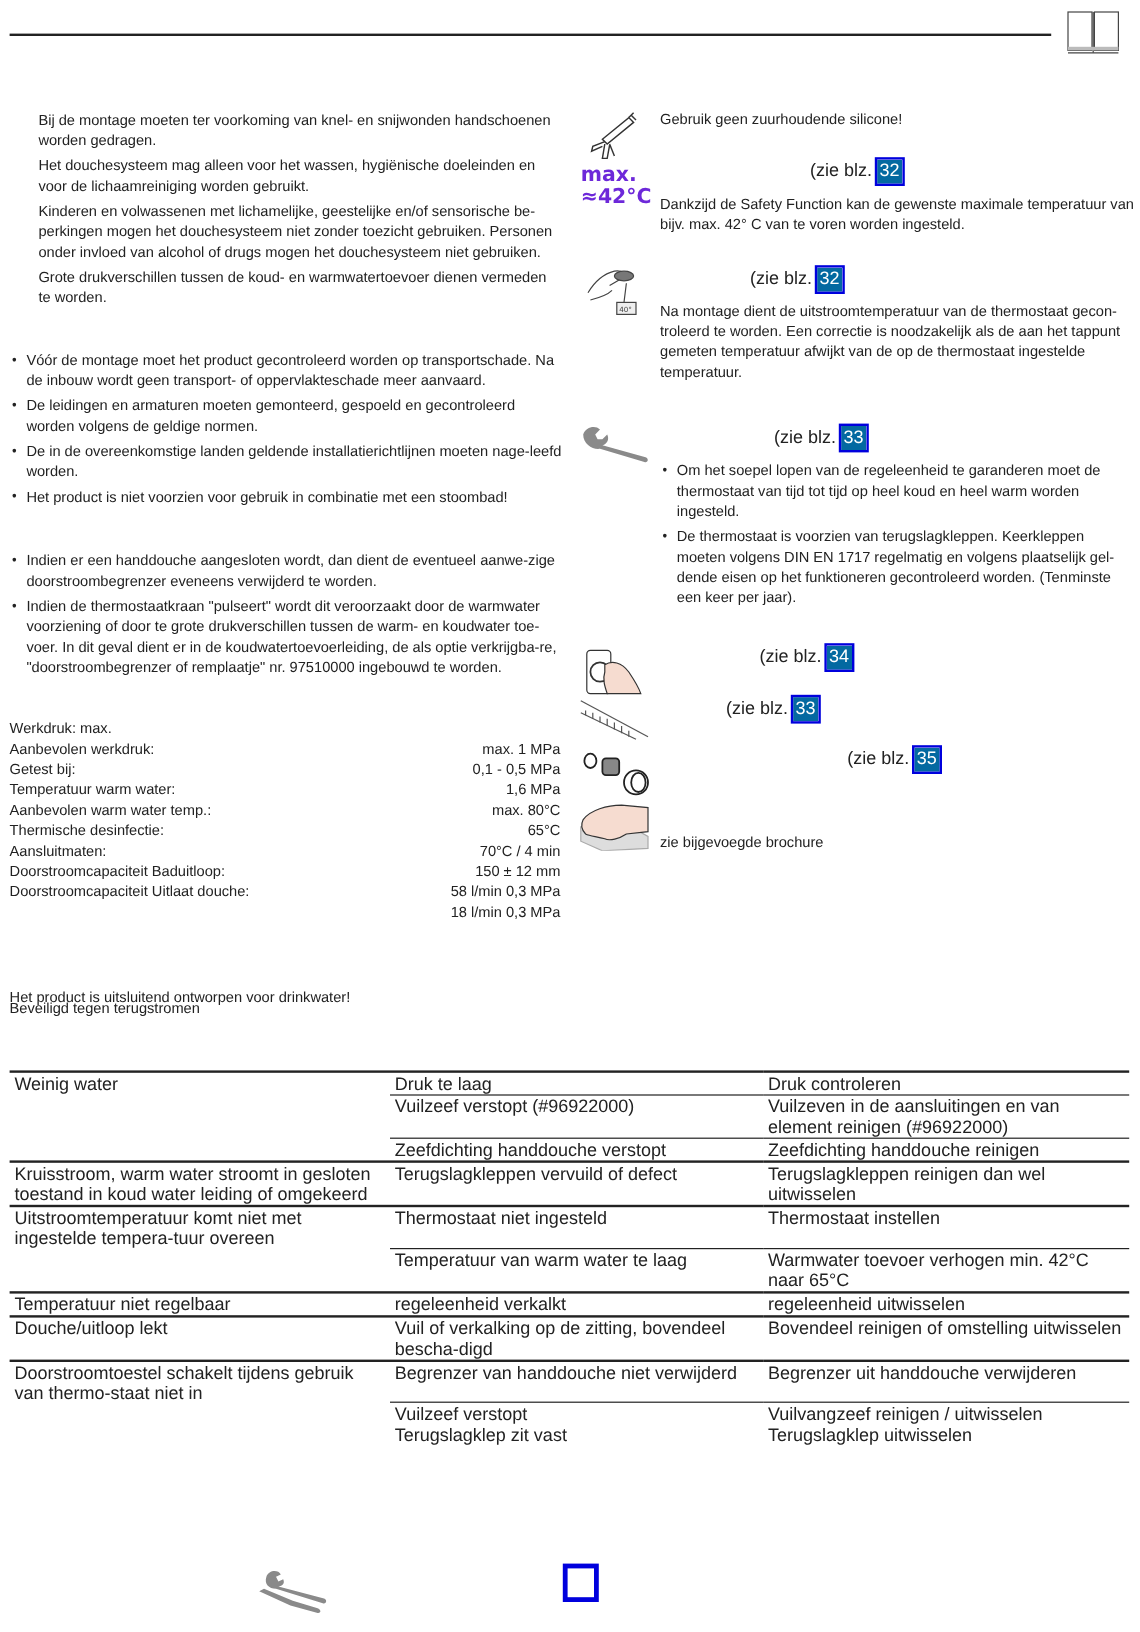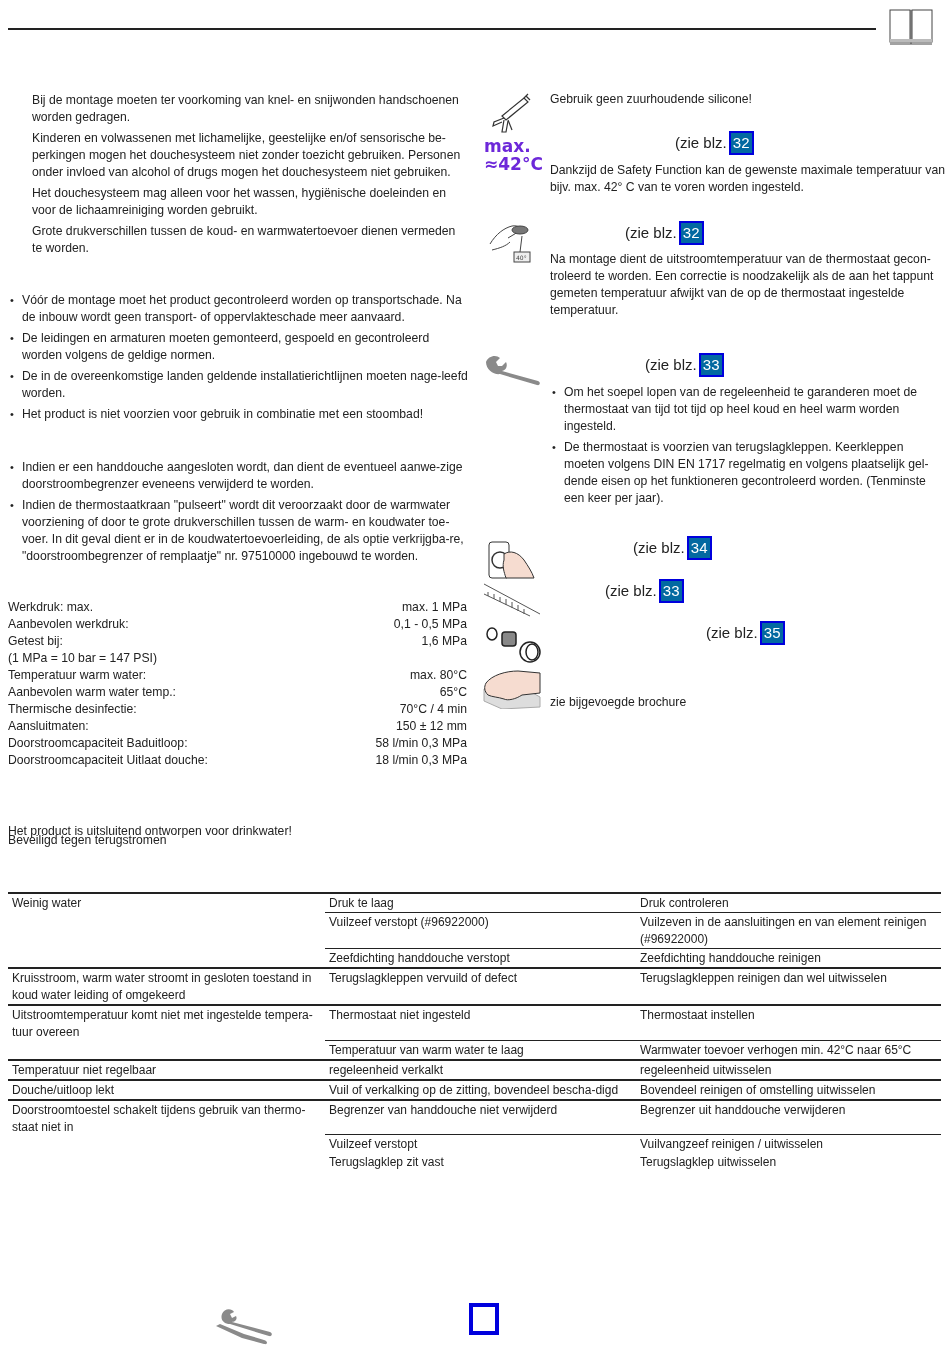--- a/index.html
+++ b/index.html
@@ -10,32 +10,32 @@
     }
     .abs { position: absolute; }
     .top-rule { left: 8px; top: 28px; width: 868px; height: 2px; background: #222; }
     .book-icon { left: 888px; top: 8px; width: 46px; height: 38px; }
 
     .para { margin-bottom: 4px; }
     .ul { list-style: none; }
     .ul li { position: relative; padding-left: 14px; margin-bottom: 4px; }
     .ul li::before { content: "\2022"; position: absolute; left: 2px; top: 0; font-size: 11px; }
 
-    .spec-row { display: flex; justify-content: space-between; height: 17px; }
+    .spec-row { display: flex; justify-content: flex-start; height: 17px; flex-direction: column; }
     .spec-val { text-align: right; }
 
     .ref { font-size: 15px; line-height: 20px; color: #222; white-space: nowrap; }
     .ref-num {
       display: inline-block; background: #0369a1; color: #fff; padding: 0 2px;
       font-size: 15px; line-height: 20px; outline: 2px solid #0000dd; background-clip: padding-box;
     }
 
     .max-label { font-family: "DejaVu Sans", sans-serif; font-weight: bold; font-size: 17px; line-height: 18px; color: #6d28d9; }
 
-    table.trouble { position: absolute; left: 8px; top: 892px; width: 933px; border-collapse: collapse; font-size: 12px; line-height: 17px; }
+    table.trouble { position: absolute; left: 8px; top: 892px; width: 933px; border-collapse: collapse; font-size: 15px; line-height: 17px; }
     table.trouble td { vertical-align: top; padding: 1px 4px 0 4px; }
     table.trouble td.c1 { width: 317px; }
     table.trouble td.c2 { width: 311px; }
     .grp-top td { border-top: 2px solid #222; }
     .sub-top td.c2, .sub-top td.c3 { border-top: 1px solid #222; }
 
     .footer-icon { left: 214px; top: 1306px; width: 60px; height: 40px; }
     .page-box { left: 469px; top: 1303px; width: 30px; height: 32px; border: 4px solid #0000dd; }
   </style>
 </head>
@@ -45,22 +45,22 @@
 <svg class="abs book-icon" viewBox="0 0 46 38">
   <rect x="2" y="2" width="20" height="32" fill="#fff" stroke="#444" stroke-width="1"></rect>
   <rect x="24" y="2" width="20" height="32" fill="#fff" stroke="#444" stroke-width="1"></rect>
   <line x1="23" y1="2" x2="23" y2="36" stroke="#444" stroke-width="1"></line>
   <rect x="2" y="31" width="42" height="3" fill="#bbb"></rect>
   <line x1="2" y1="36" x2="44" y2="36" stroke="#444" stroke-width="1"></line>
 </svg>
 
 <div class="abs" style="left:32px; top:92px; width:436px;">
   <p class="para">Bij de montage moeten ter voorkoming van knel- en snijwonden handschoenen worden gedragen.</p>
+  <p class="para">Het douchesysteem mag alleen voor het wassen, hygiënische doeleinden en voor de lichaamreiniging worden gebruikt.</p>
   <p class="para">Kinderen en volwassenen met lichamelijke, geestelijke en/of sensorische be-perkingen mogen het douchesysteem niet zonder toezicht gebruiken. Personen onder invloed van alcohol of drugs mogen het douchesysteem niet gebruiken.</p>
-  <p class="para">Het douchesysteem mag alleen voor het wassen, hygiënische doeleinden en voor de lichaamreiniging worden gebruikt.</p>
   <p class="para">Grote drukverschillen tussen de koud- en warmwatertoevoer dienen vermeden te worden.</p>
 </div>
 
 <ul class="abs ul" style="left:8px; top:292px; width:462px;">
   <li>Vóór de montage moet het product gecontroleerd worden op transportschade. Na de inbouw wordt geen transport- of oppervlakteschade meer aanvaard.</li>
   <li>De leidingen en armaturen moeten gemonteerd, gespoeld en gecontroleerd worden volgens de geldige normen.</li>
   <li>De in de overeenkomstige landen geldende installatierichtlijnen moeten nage-leefd worden.</li>
   <li>Het product is niet voorzien voor gebruik in combinatie met een stoombad!</li>
 </ul>
 
@@ -74,24 +74,20 @@
       <span>Werkdruk: max.</span>
       <span class="spec-val">max. 1 MPa</span>
     </div>
   <div class="spec-row">
       <span>Aanbevolen werkdruk:</span>
       <span class="spec-val">0,1 - 0,5 MPa</span>
     </div>
   <div class="spec-row">
       <span>Getest bij:</span>
       <span class="spec-val">1,6 MPa</span>
-    </div>
-  <div class="spec-row">
-      <span>(1 MPa = 10 bar = 147 PSI)</span>
-      <span class="spec-val"></span>
     </div>
   <div class="spec-row">
       <span>Temperatuur warm water:</span>
       <span class="spec-val">max. 80°C</span>
     </div>
   <div class="spec-row">
       <span>Aanbevolen warm water temp.:</span>
       <span class="spec-val">65°C</span>
     </div>
   <div class="spec-row">

